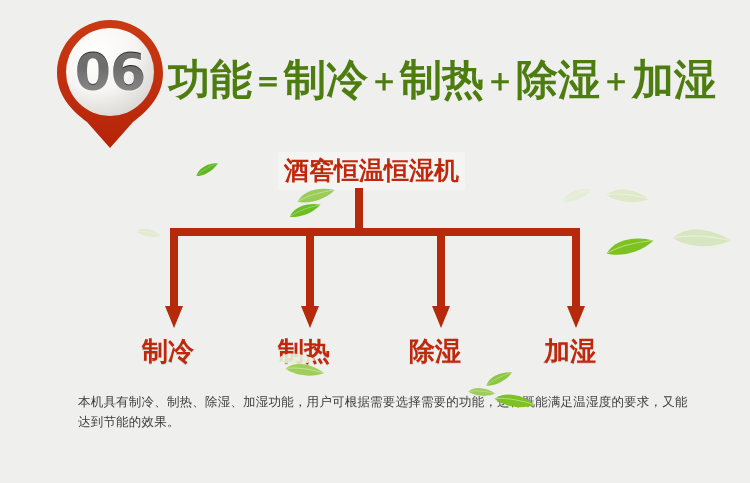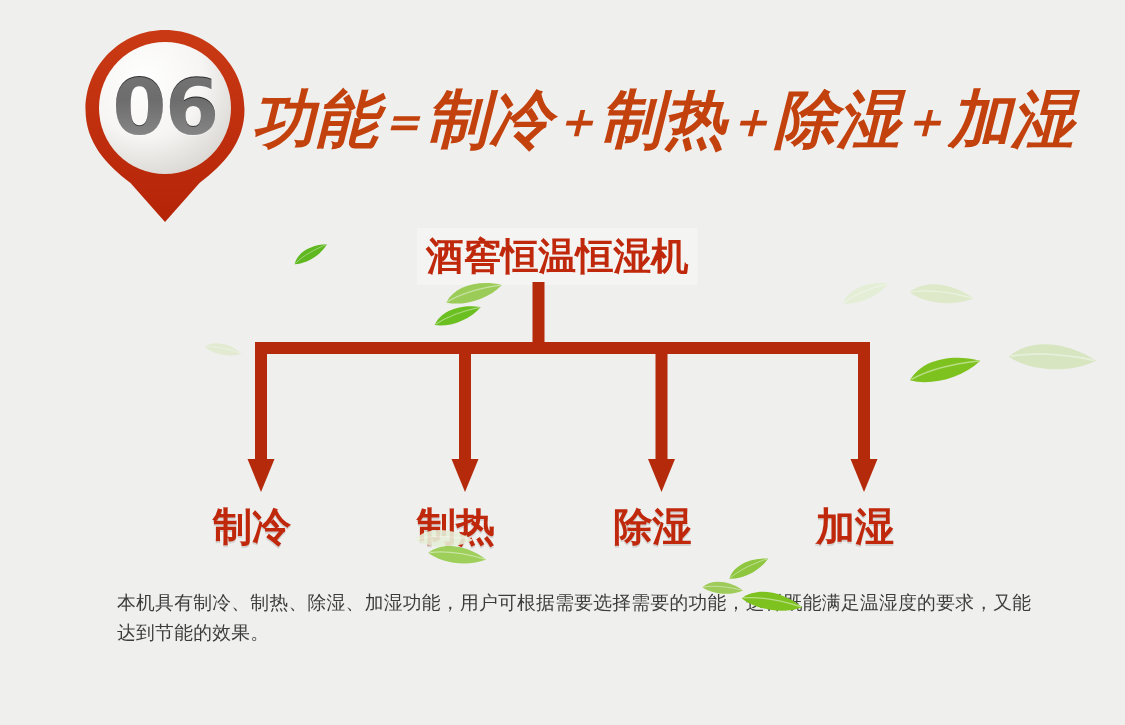--- a/index.html
+++ b/index.html
@@ -57,25 +57,24 @@
     text-shadow: 0 1px 0 rgba(255,255,255,0.35);
   }
 
   
   #heading {
     position: absolute;
     left: 168px;
     top: 52px;
     font-size: 42px;
     font-weight: bold;
-    color: #c2410c;
+    color: #4d7c0f;
     white-space: nowrap;
     letter-spacing: 0px;
     font-family: "DejaVu Sans", "Liberation Sans", sans-serif;
-    font-style: italic;
   }
   #heading .op {
     font-size: 32px;
     vertical-align: 3px;
   }
 
   
   #diagram {
     position: absolute;
     left: 0;

